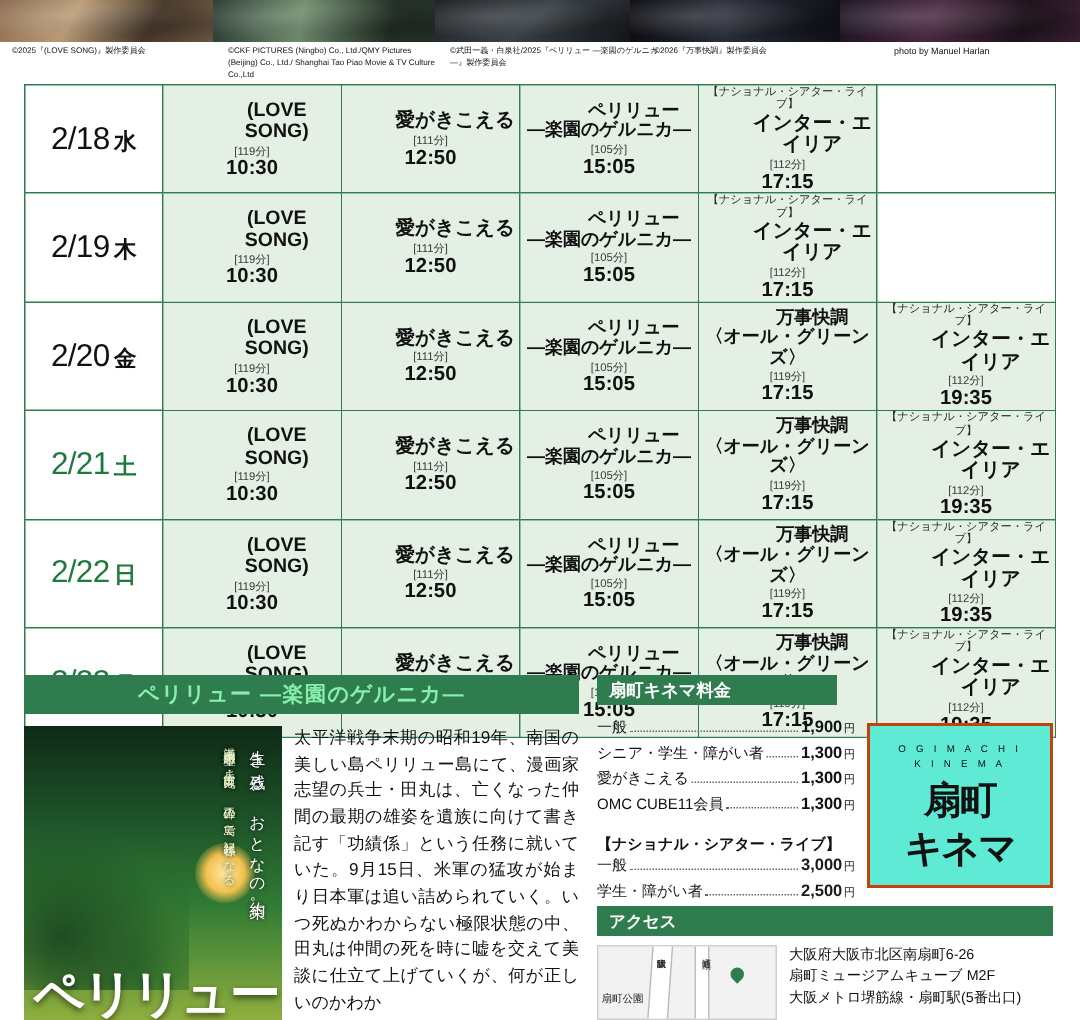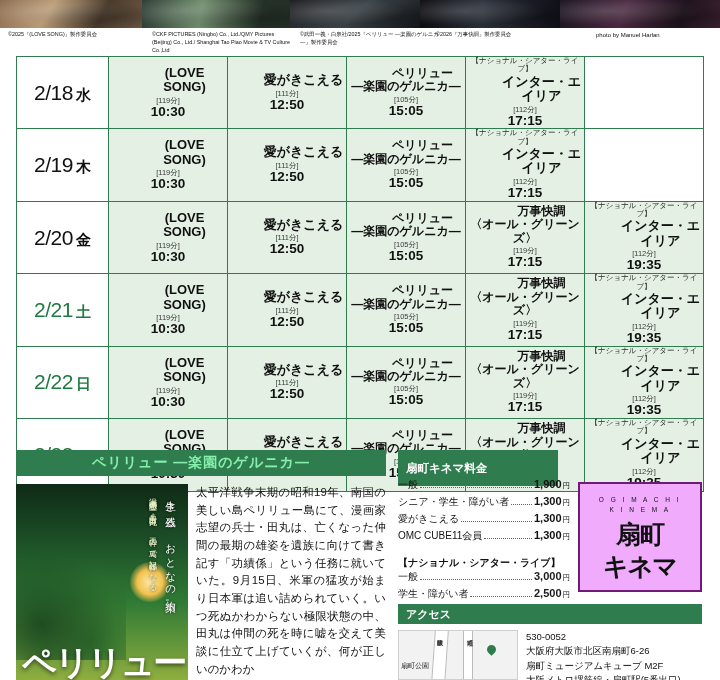--- a/index.html
+++ b/index.html
@@ -135,21 +135,21 @@
     background:radial-gradient(circle,#ffe9a8 0%,#f2c14e 45%,rgba(242,193,78,0) 75%);
   }
   .synopsis {
     position:absolute; left:196px; top:484px; width:190px; height:196px;
     font-size:11.4px; line-height:1.55; color:#111;
     text-align:justify;
     overflow:hidden;
   }
 
   .price-head {
-    position:absolute; left:398px; top:450px; width:160px; height:36px;
+    position:absolute; left:398px; top:450px; width:160px; height:20px;
     background:#2f7d4f; color:#fff;
     display:flex; align-items:center; padding-left:8px;
     font-size:11.5px; font-weight:bold;
   }
   .price-list {
     position:absolute; left:398px; top:478px; width:172px;
     font-size:10px; color:#111;
   }
   .price-row { display:flex; align-items:baseline; margin-bottom:3px; }
   .price-row .pl { white-space:nowrap; }
@@ -161,22 +161,22 @@
     position:absolute; left:398px; top:556px; width:180px;
     font-size:10px; font-weight:bold; color:#111;
   }
   .ntl-list {
     position:absolute; left:398px; top:570px; width:172px;
     font-size:10px;
   }
 
   .logo-box {
     position:absolute; left:578px; top:482px; width:124px; height:110px;
-    border:2px solid #701a75;
-    background:#f0abfc;
+    border:2px solid #c2410c;
+    background:#5eead4;
     display:flex; flex-direction:column; align-items:center; justify-content:center;
   }
   .logo-box .lat { font-size:6.5px; letter-spacing:2.5px; line-height:1.5; color:#111; text-align:center; }
   .logo-box .jp { font-size:25px; font-weight:bold; letter-spacing:-1px; line-height:1.05; margin-top:6px; color:#111; }
 
   .access-head {
     position:absolute; left:398px; top:604px; width:304px; height:20px;
     background:#2f7d4f; color:#fff;
     display:flex; align-items:center; padding-left:8px;
     font-size:11px; font-weight:bold;
@@ -470,17 +470,16 @@
 <div class="access-head">アクセス</div>
 <div class="map">
   <div class="road r1"></div>
   <div class="road r2"></div>
   <div class="label lb1">大阪環状線</div>
   <div class="label lb2">扇町通</div>
   <div class="park">扇町公園</div>
   <div class="pin"></div>
 </div>
 <div class="addr">
-  <div>530-0052</div>
   <div>大阪府大阪市北区南扇町6-26</div>
   <div>扇町ミュージアムキューブ M2F</div>
   <div>大阪メトロ堺筋線・扇町駅(5番出口)</div>
 </div>
 
 </body></html>

